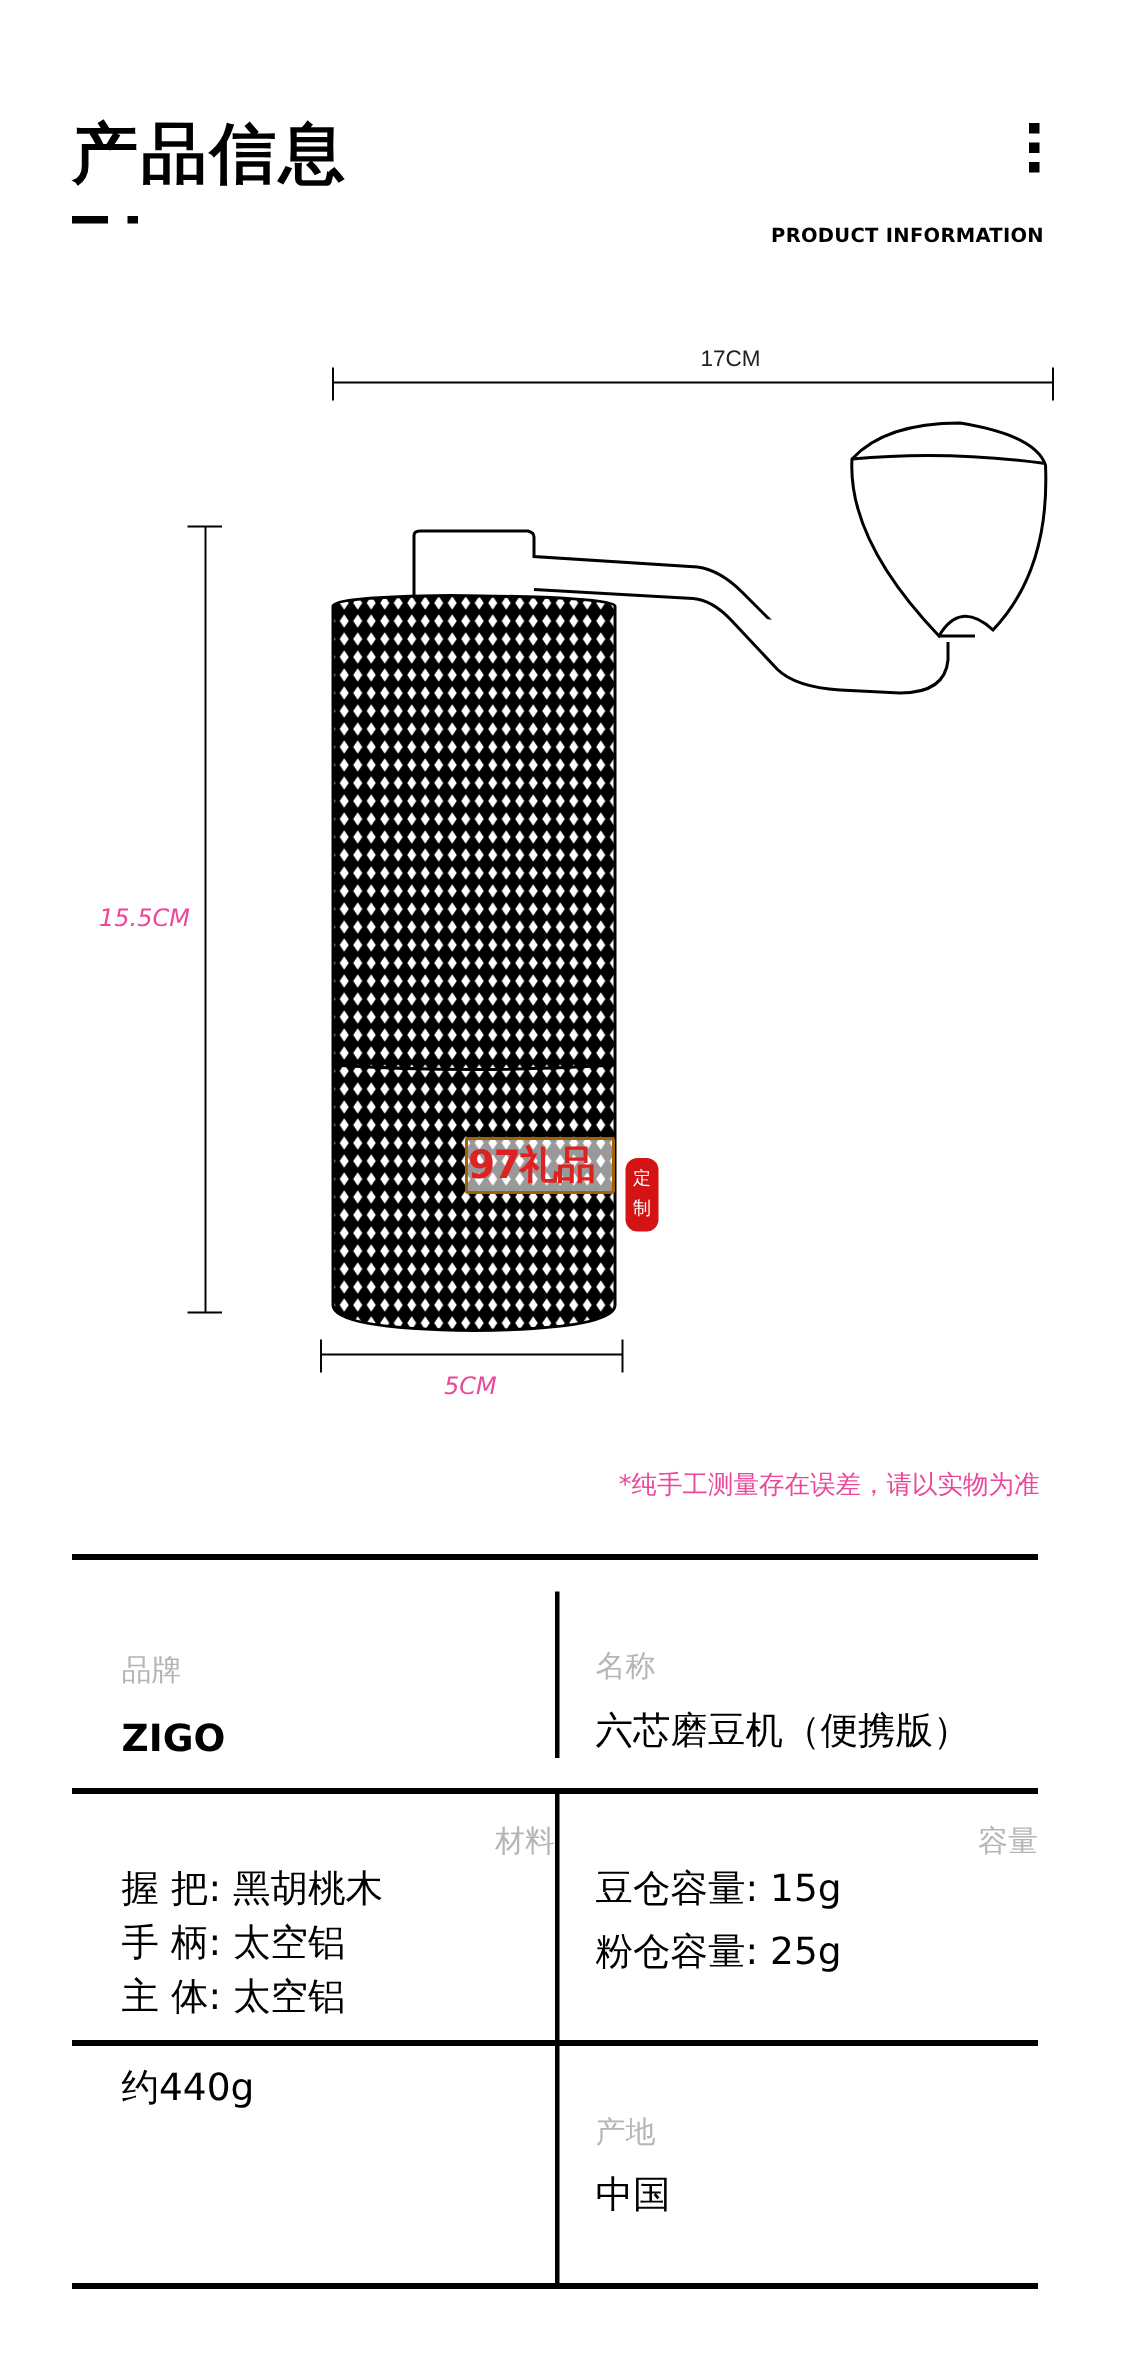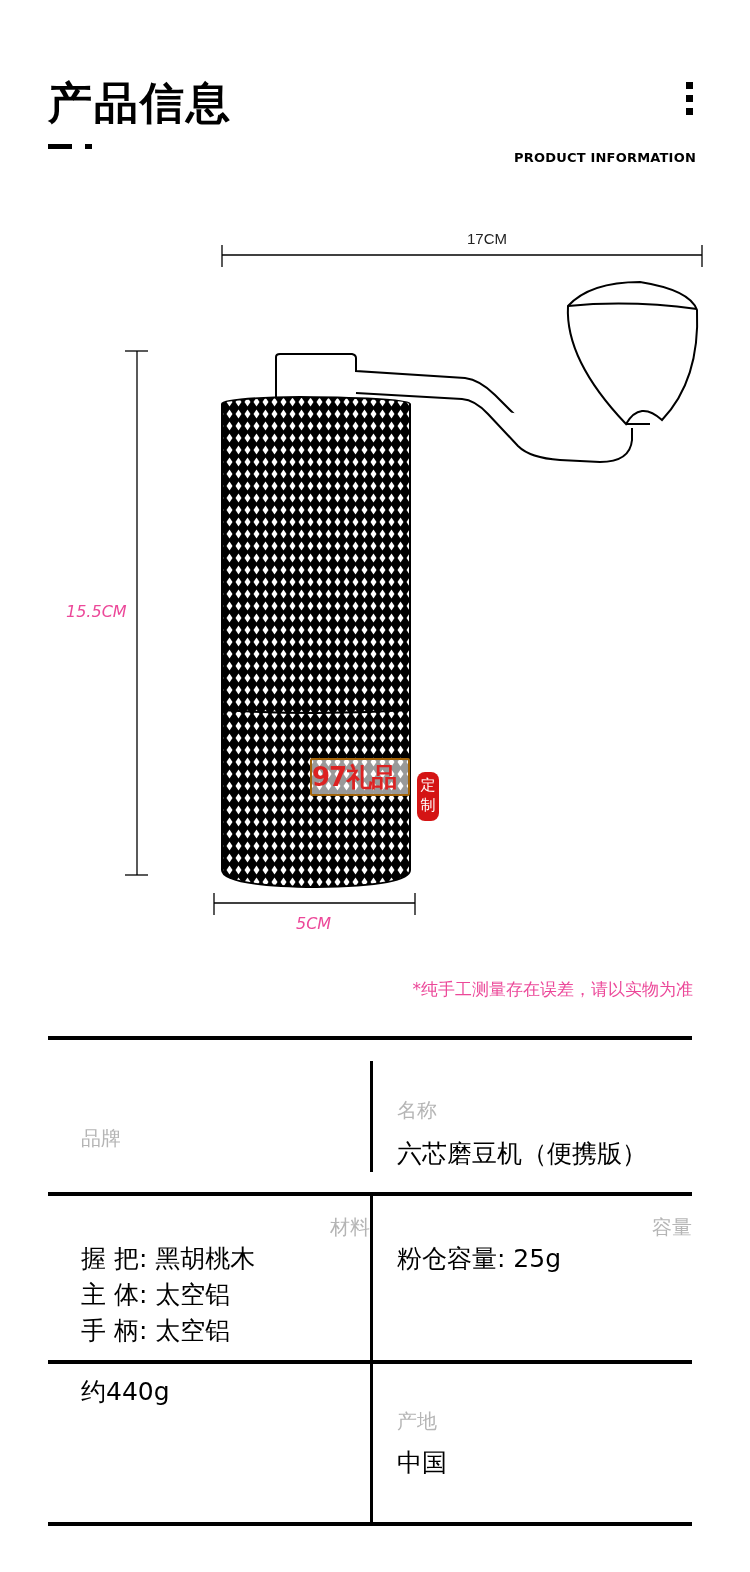--- a/index.html
+++ b/index.html
@@ -22,21 +22,21 @@
   .lbl { color:#b5b5b5; font-size:20px; }
   .val { font-size:25px; font-weight:bold; line-height:36px; }
   .val.reg { font-weight:normal; }
   .r1 { height:152px;align-items:center; } .r1 .lbl{margin-top:44px;} .r1 .val{margin-top:14px;}
   .r1 .right .lbl{margin-top:36px;} .r1 .right .val{margin-top:12px;}
   .r2 { height:164px; } .r2 .lbl{margin-top:18px;text-align:right;} .r2 .val{margin-top:0;}
   .r3 { height:158px; } .r3 .lbl{margin-top:44px;} .r3 .val{margin-top:10px;}
   .stamp-box { left:310px; top:758px; width:96px; height:34px; border:2px solid #a16207; border-radius:2px;
     color:#d22; font-weight:bold; font-size:26px; line-height:34px; background:rgba(255,255,255,0.6); letter-spacing:-1px;}
   .stamp-seal { left:417px; top:772px; width:22px; height:46px; background:#d41414; color:#fff; border-radius:8px;
-    font-size:15px; line-height:20px; text-align:center; padding-top:3px; }
+    font-size:12px; line-height:20px; text-align:center; padding-top:3px; }
 </style>
 </head>
 <body>
 
 <div class="abs title">产品信息</div>
 <div class="abs title-bar1"></div>
 <div class="abs title-bar2"></div>
 <div class="abs dots">
     <span></span>
     <span></span>
@@ -89,35 +89,37 @@
 <div class="abs dim" style="left:296px;top:914px">5CM</div>
 <div class="abs stamp-box">97礼品</div>
 <div class="abs stamp-seal">定制</div>
 
 <div class="abs note">*纯手工测量存在误差，请以实物为准</div>
 
 <div class="abs table">
   <div class="row r1">
     <div class="cell">
       <div class="lbl">品牌</div>
+      <div class="val">ZIGO</div>
     </div>
     <div class="cell right">
       <div class="lbl">名称</div>
       <div class="val reg">六芯磨豆机（便携版）</div>
     </div>
   </div>
   <div class="row r2">
     <div class="cell">
       <div class="lbl">材料</div>
       <div class="val reg">握 把: 黑胡桃木</div>
+      <div class="val reg">手 柄: 太空铝</div>
       <div class="val reg">主 体: 太空铝</div>
-      <div class="val reg">手 柄: 太空铝</div>
     </div>
     <div class="cell right">
       <div class="lbl">容量</div>
+      <div class="val reg" style="margin-bottom:6px">豆仓容量: 15g</div>
       <div class="val reg">粉仓容量: 25g</div>
     </div>
   </div>
   <div class="row r3 last">
     <div class="cell">
       <div class="val reg">约440g</div>
     </div>
     <div class="cell right">
       <div class="lbl">产地</div>
       <div class="val reg">中国</div>

